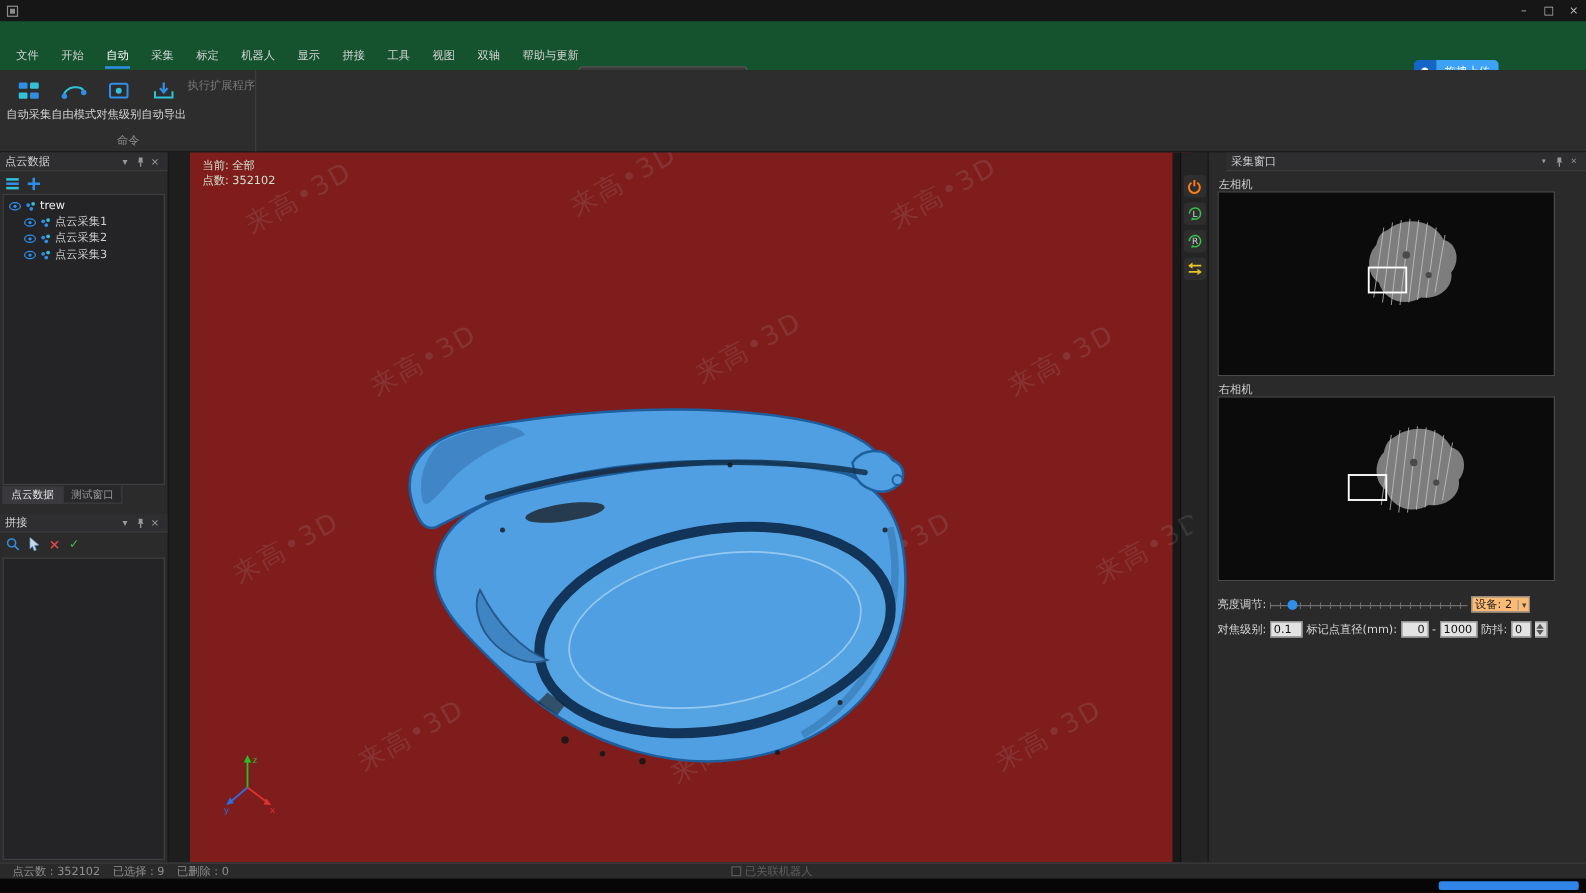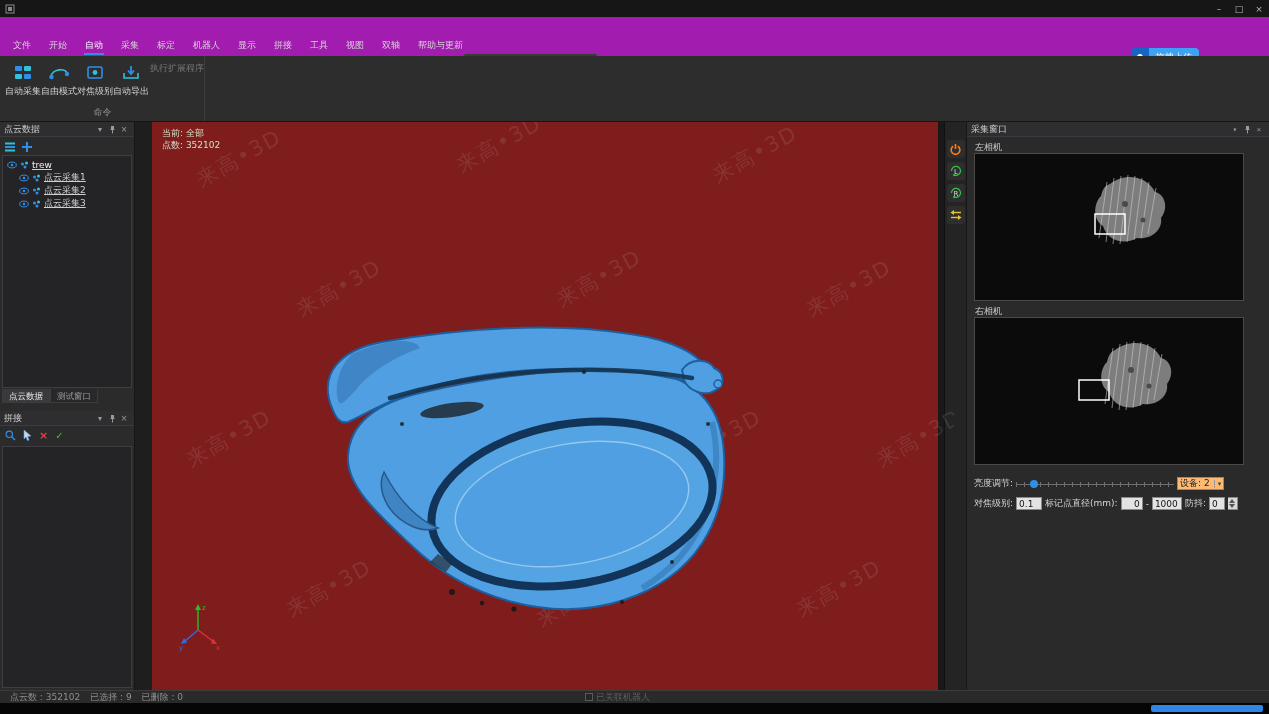--- a/index.html
+++ b/index.html
@@ -8,21 +8,21 @@
        font-family:"DejaVu Sans",sans-serif;font-size:9px;color:#cfcfcf;-webkit-font-smoothing:antialiased;}
 
   
   .titlebar{position:absolute;left:0;top:0;width:100%;height:17px;background:#161616;display:flex;align-items:center;}
   .titlebar .appico{width:10px;height:10px;margin-left:5px;}
   .titlebar .ttl{position:absolute;left:0;right:0;text-align:center;font-size:9px;color:#c8c8c8;pointer-events:none;}
   .wbtns{margin-left:auto;display:flex;z-index:2;}
   .wbtn{width:20px;height:17px;display:flex;align-items:center;justify-content:center;color:#b8b8b8;font-size:9px;cursor:default;}
 
   
-  .menubar{position:absolute;left:0;top:17px;width:100%;height:39px;background:#a21caf;}
+  .menubar{position:absolute;left:0;top:17px;width:100%;height:39px;background:#14532d;}
   .tabs{position:absolute;left:4px;bottom:0;display:flex;height:22px;align-items:center;}
   .mtab{padding:0 9px;height:22px;line-height:22px;color:#d4d4d4;cursor:default;position:relative;}
   .mtab.active{color:#ffffff;}
   .mtab.active::after{content:"";position:absolute;left:8px;right:8px;bottom:1px;height:2px;background:#2f8fe8;}
   .searchbox{position:absolute;left:463px;top:36px;width:135px;height:17px;background:#3a3a3a;border:1px solid #555;
              border-radius:3px;display:flex;align-items:center;padding:0 4px;}
   .searchbox input{flex:1;background:transparent;border:none;outline:none;color:#bdbdbd;font-size:9px;font-family:inherit;}
   .upbtn{position:absolute;left:1131px;top:31px;height:18px;display:flex;border-radius:4px;overflow:hidden;cursor:pointer;}
   .upbtn .ic{width:18px;background:#1565c7;display:flex;align-items:center;justify-content:center;}
   .upbtn .lb{background:#3da1f5;color:#fff;display:flex;align-items:center;padding:0 7px;font-size:9px;}
@@ -35,21 +35,21 @@
   .ritem svg{margin:3px 0 3px;}
   .ritem .rl{font-size:9px;color:#d4d4d4;white-space:nowrap;}
   .extbtn{position:absolute;left:150px;top:6px;color:#787878;font-size:9px;cursor:default;white-space:nowrap;}
   .glabel{position:absolute;left:0;bottom:2px;width:205px;text-align:center;color:#8f8f8f;}
 
   
   .phead{height:15px;display:flex;align-items:center;background:#2e2e31;border-bottom:1px solid #3c3c3f;
          padding:0 4px;font-size:9px;color:#cfcfcf;}
   .phead .sp{flex:1;}
   .phico{width:12px;text-align:center;color:#9a9a9a;font-size:8px;cursor:pointer;display:flex;align-items:center;justify-content:center;}
-  .treebox{position:absolute;left:2px;right:2px;background:#242427;border:1px solid #3e3e42;text-decoration:underline;}
+  .treebox{position:absolute;left:2px;right:2px;background:#242427;border:1px solid #3e3e42;}
 
   
   .leftpanel{position:absolute;left:0;top:122px;width:135px;height:568px;background:#2b2b2b;border-right:1px solid #161616;}
   .lp1-head{position:absolute;left:0;top:0;right:0;}
   .lp1-tools{position:absolute;left:2px;top:17px;height:15px;display:flex;gap:6px;align-items:center;padding-left:2px;}
   .lp1-tree{top:33px;height:233px;padding:2px 0;}
   .trow{display:flex;align-items:center;gap:3px;height:13px;padding-left:4px;cursor:default;white-space:nowrap;}
   .trow.child{padding-left:16px;color:#d0d0d0;}
   .trow.root span{color:#efefef;}
   .ltabs{position:absolute;left:2px;top:267px;height:14px;display:flex;}
@@ -70,21 +70,21 @@
   .axis{position:absolute;left:26px;bottom:38px;z-index:4;}
   .vsplit{position:absolute;left:938px;top:122px;width:6px;height:568px;background:#191919;}
 
   
   .sidetools{position:absolute;left:944px;top:122px;width:22px;height:568px;background:#242424;border-left:1px solid #101010;}
   .stool{width:18px;height:18px;margin:4px auto 2px;display:flex;align-items:center;justify-content:center;background:#2e2e2e;border-radius:3px;cursor:pointer;}
   .stool.first{margin-top:18px;}
 
   
   .rightpanel{position:absolute;left:966px;top:122px;width:303px;height:568px;background:#2a2a2a;border-left:1px solid #161616;}
-  .rp-head{position:absolute;left:0;top:0;right:0;font-family:Liberation Mono, monospace;}
+  .rp-head{position:absolute;left:14px;top:0;right:0;font-family:Liberation Mono, monospace;}
   .camlabel{position:absolute;left:8px;font-size:9px;color:#cfcfcf;}
   .cambox{position:absolute;left:7px;width:270px;height:148px;background:#0b0b0b;border:1px solid #4a4a4a;}
   .ctrlrow{position:absolute;left:0;width:100%;display:flex;align-items:center;gap:3px;padding-left:7px;}
   .rlabel{color:#d6d6d6;white-space:nowrap;}
   .field{height:13px;font-size:9px;background:#e3e3e3;border:1px solid #8a8a8a;color:#111;padding:0 2px;font-family:inherit;outline:none;}
   .slider{position:relative;width:158px;height:10px;}
   .slider .track{position:absolute;left:0;right:0;top:5px;height:1px;background:#6f6f6f;}
   .slider .ticks{position:absolute;left:0;right:0;top:3px;height:5px;
       background:repeating-linear-gradient(90deg,#6f6f6f 0 1px,transparent 1px 8px);}
   .slider .handle{position:absolute;left:14px;top:1px;width:8px;height:8px;border-radius:50%;background:#2f8fe8;cursor:pointer;}

